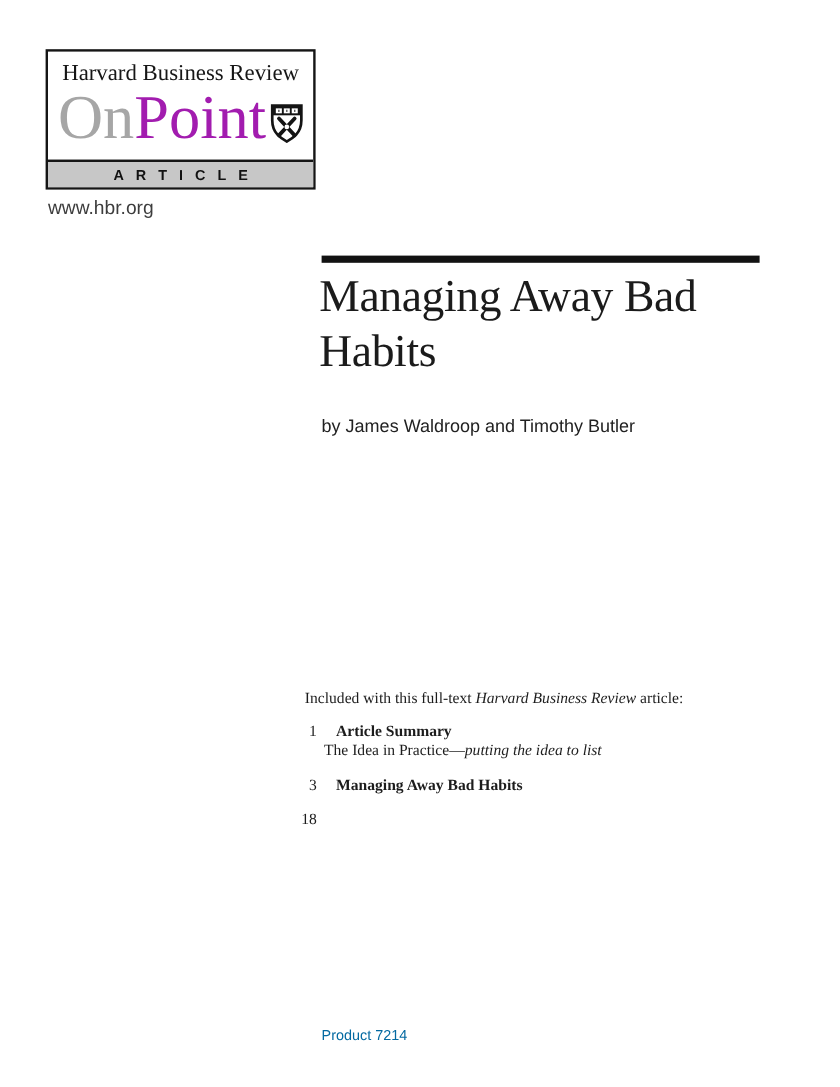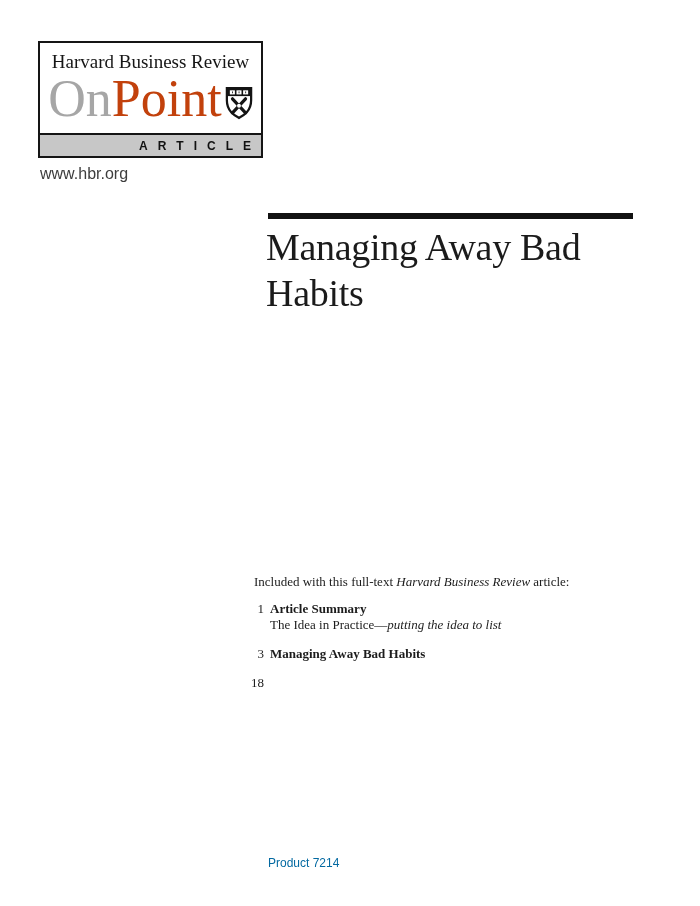--- a/index.html
+++ b/index.html
@@ -30,28 +30,28 @@
     white-space: nowrap;
   }
   .onpoint {
     position: absolute; top: 28px; left: 0; right: 0;
     display: flex; justify-content: center; align-items: center;
     font-family: Liberation Serif, serif;
     font-size: 52px; line-height: 56px;
     white-space: nowrap;
   }
   .onpoint .on { color: #a6a6a6; }
-  .onpoint .point { color: #c2410c; }
+  .onpoint .point { color: #a21caf; }
   .crest { margin-left: 3px; margin-top: 8px; flex: 0 0 auto; }
   .article-bar {
     position: absolute; left: 0; right: 0; bottom: 0;
     height: 21px;
     background: #c7c7c7;
     border-top: 2px solid #151515;
-    display: flex; align-items: center; justify-content: flex-end;
+    display: flex; align-items: center; justify-content: center;
   }
   .article-bar span {
     font-family: "Liberation Sans", sans-serif;
     font-weight: bold; font-size: 12px;
     letter-spacing: 10px; padding-left: 10px;
     color: #111111;
   }
 
   .url {
     position: absolute; left: 40px; top: 165px;
@@ -88,21 +88,21 @@
   }
   .toc em { font-style: italic; }
   .toc-intro { margin-left: 14px; margin-bottom: 11px; }
   .toc-item {
     display: grid;
     grid-template-columns: 24px 1fr;
     column-gap: 6px;
     margin-bottom: 13px;
   }
   .toc-num { text-align: right; }
-  .toc-title { font-weight: bold; }
+  .toc-title { font-weight: bold; margin-left: 10px; }
   .toc-subline { line-height: 15.5px; }
   .toc-subline:first-of-type { margin-top: 4px; }
   .toc-body { max-width: 345px; }
 
   .product {
     position: absolute; left: 268px; top: 856px;
     font-family: "Liberation Sans", sans-serif;
     font-size: 12px; color: #0369a1;
   }
 </style>
@@ -134,20 +134,21 @@
     </div>
     <div class="article-bar">
       <span>ARTICLE</span>
     </div>
   </div>
 
   <div class="url">www.hbr.org</div>
 
   <div class="rule"></div>
   <h1 class="title">Managing Away Bad Habits</h1>
+  <div class="byline">by James Waldroop and Timothy Butler</div>
 
   <div class="toc">
     <div class="toc-intro"><span>Included with this full-text </span><em>Harvard Business Review</em><span> article:</span></div>
     <div id="toc-items">
   <div class="toc-item">
     <div class="toc-num">1</div>
     <div class="toc-body">
       <div class="toc-title">Article Summary</div>
             <div class="toc-subline"><span>The Idea in Practice—</span><em>putting the idea to list</em></div>
           </div>

